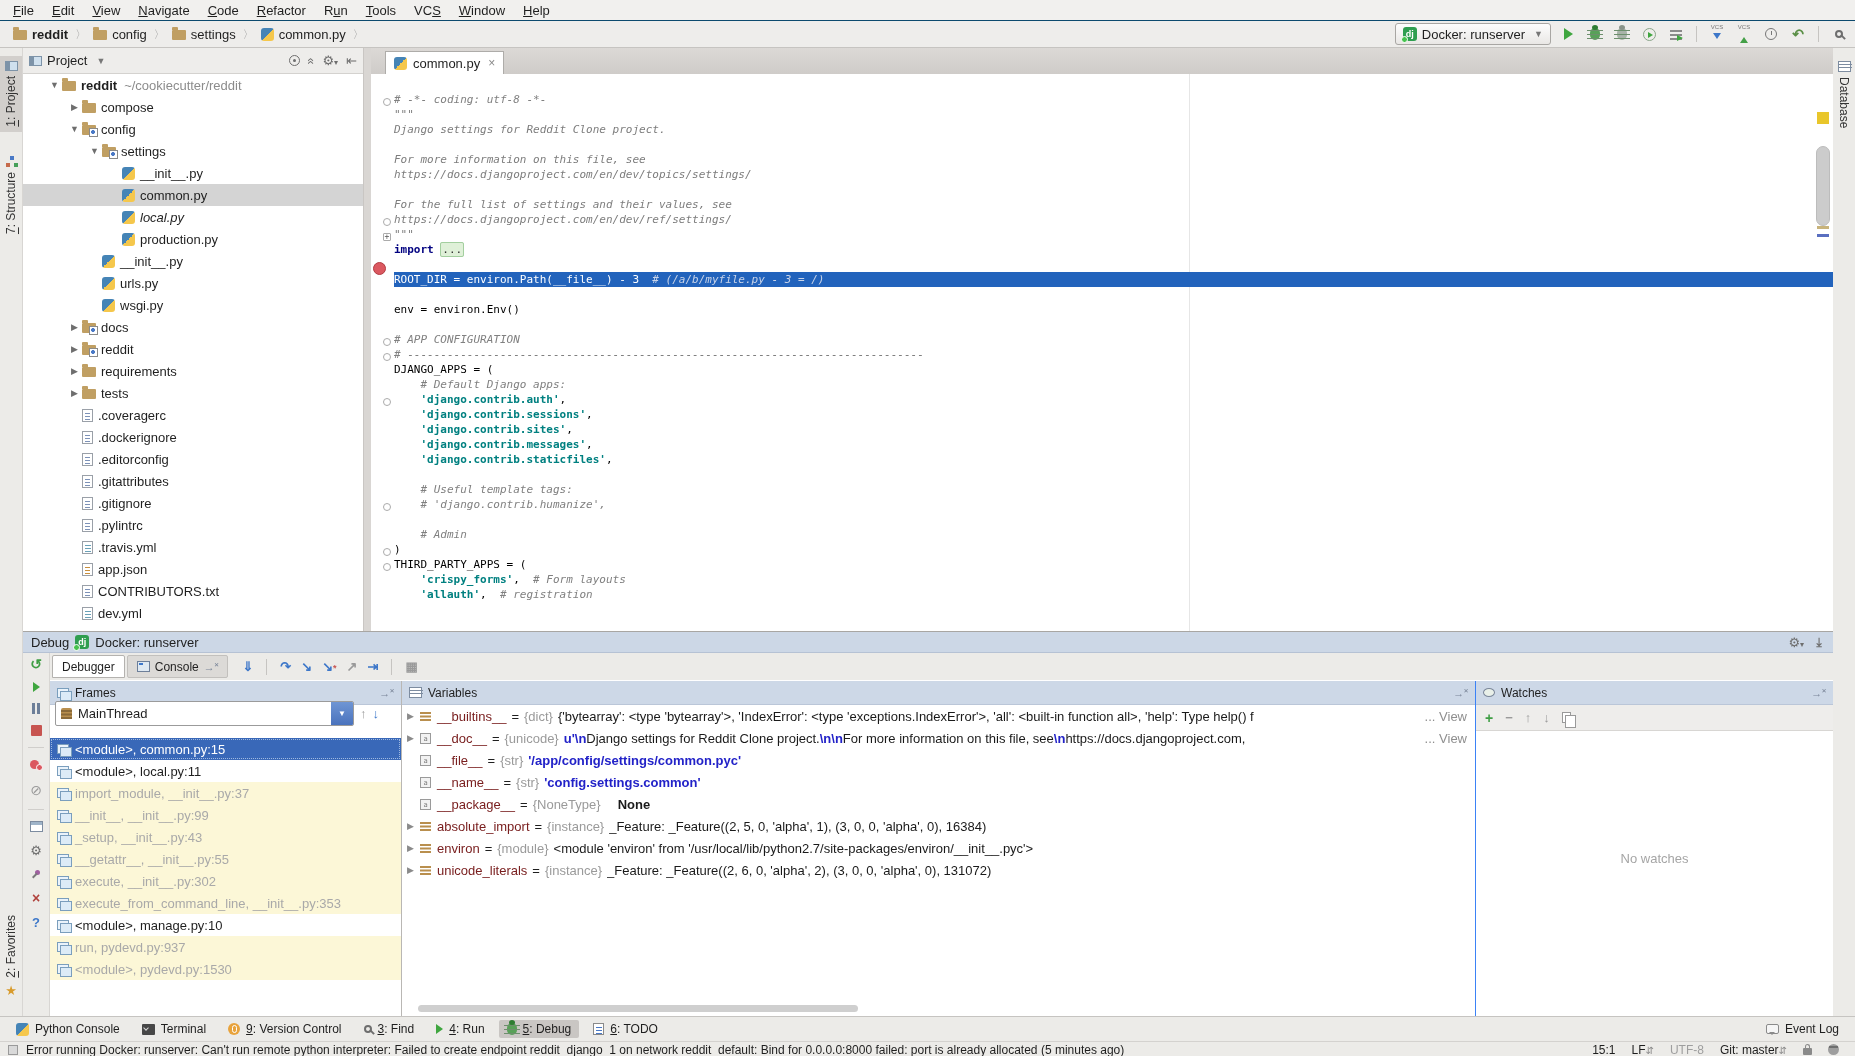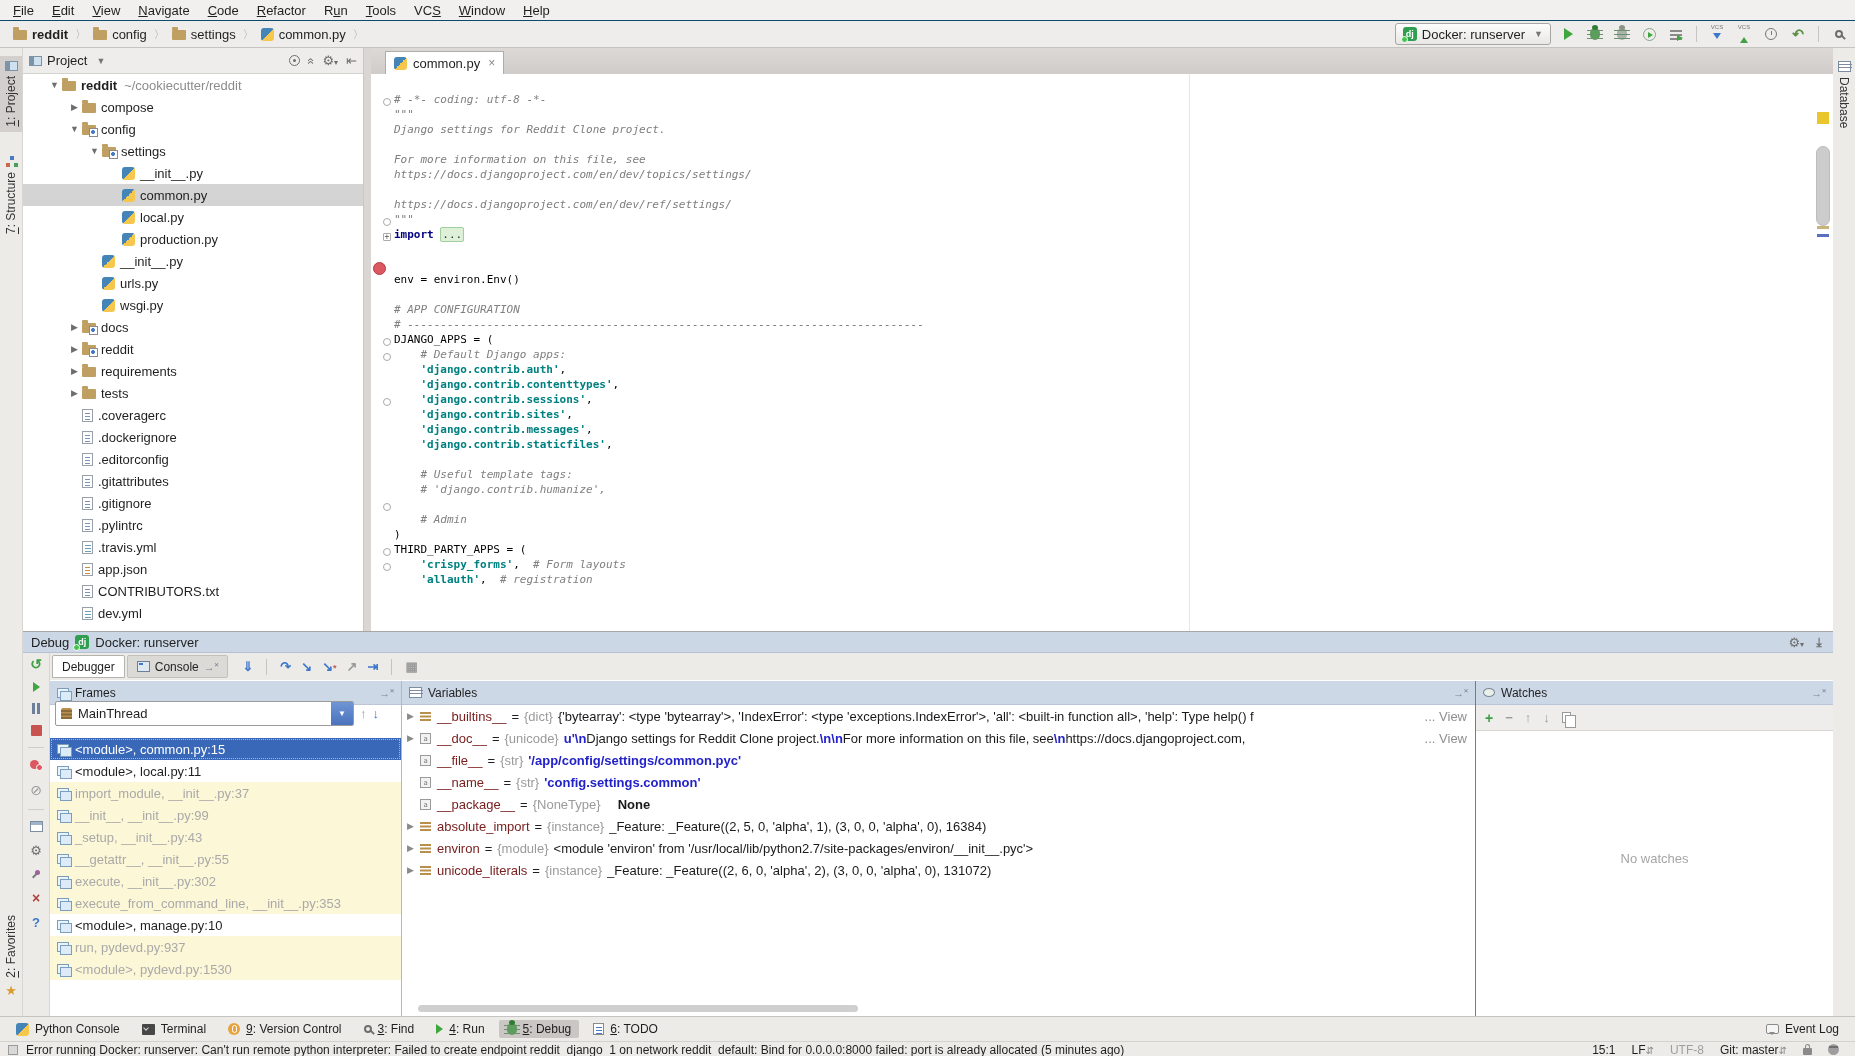--- a/index.html
+++ b/index.html
@@ -379,21 +379,21 @@
         <div class="trow" style="padding-left: 84px;">
           <span class="tarrow"></span>
           <span class="ic ic-py"></span>
           <span class="tlabel">__init__.py</span>
         </div>
         <div class="trow sel" style="padding-left: 84px;">
           <span class="tarrow"></span>
           <span class="ic ic-py"></span>
           <span class="tlabel">common.py</span>
         </div>
-        <div class="trow" style="padding-left: 84px;">
+        <div class="trow" style="padding-left: 84px; font-style: italic;">
           <span class="tarrow"></span>
           <span class="ic ic-py"></span>
           <span class="tlabel">local.py</span>
         </div>
         <div class="trow" style="padding-left: 84px;">
           <span class="tarrow"></span>
           <span class="ic ic-py"></span>
           <span class="tlabel">production.py</span>
         </div>
         <div class="trow" style="padding-left: 64px;">
@@ -509,33 +509,34 @@
           <div class="fm" style="top: 483px;"></div>
         </div>
       <div id="code-lines">
           <div class="cl"><span class="sc"># -*- coding: utf-8 -*-</span></div>
           <div class="cl"><span class="sd">"""</span></div>
           <div class="cl"><span class="sd">Django settings for Reddit Clone project.</span></div>
           <div class="cl"></div>
           <div class="cl"><span class="sd">For more information on this file, see</span></div>
           <div class="cl"><span class="sd">https://docs.djangoproject.com/en/dev/topics/settings/</span></div>
           <div class="cl"></div>
+          <div class="cl"><span class="sd">For the full list of settings and their values, see</span></div>
           <div class="cl"><span class="sd">https://docs.djangoproject.com/en/dev/ref/settings/</span></div>
           <div class="cl"><span class="sd">"""</span></div>
           <div class="cl"><span class="sk">import </span><span class="sf">...</span></div>
           <div class="cl"></div>
+          <div class="cl exec"><span class="swr">ROOT_DIR = environ.Path(__file__) - 3  </span><span class="swc"># (/a/b/myfile.py - 3 = /)</span></div>
           <div class="cl"></div>
           <div class="cl"><span class="st">env = environ.Env()</span></div>
           <div class="cl"></div>
           <div class="cl"><span class="sc"># APP CONFIGURATION</span></div>
           <div class="cl"><span class="sc"># ------------------------------------------------------------------------------</span></div>
           <div class="cl"><span class="st">DJANGO_APPS = (</span></div>
           <div class="cl"><span class="st">    </span><span class="sc"># Default Django apps:</span></div>
           <div class="cl"><span class="st">    </span><span class="ss">'django.contrib.auth'</span><span class="st">,</span></div>
-          <div class="cl"><span class="st">    </span><span class="ss">'django.contrib.contenttypes'</span><span class="st">,</span></div>
           <div class="cl"><span class="st">    </span><span class="ss">'django.contrib.sessions'</span><span class="st">,</span></div>
           <div class="cl"><span class="st">    </span><span class="ss">'django.contrib.sites'</span><span class="st">,</span></div>
           <div class="cl"><span class="st">    </span><span class="ss">'django.contrib.messages'</span><span class="st">,</span></div>
           <div class="cl"><span class="st">    </span><span class="ss">'django.contrib.staticfiles'</span><span class="st">,</span></div>
           <div class="cl"></div>
           <div class="cl"><span class="st">    </span><span class="sc"># Useful template tags:</span></div>
           <div class="cl"><span class="st">    </span><span class="sc"># 'django.contrib.humanize',</span></div>
           <div class="cl"></div>
           <div class="cl"><span class="st">    </span><span class="sc"># Admin</span></div>
           <div class="cl"><span class="st">)</span></div>

